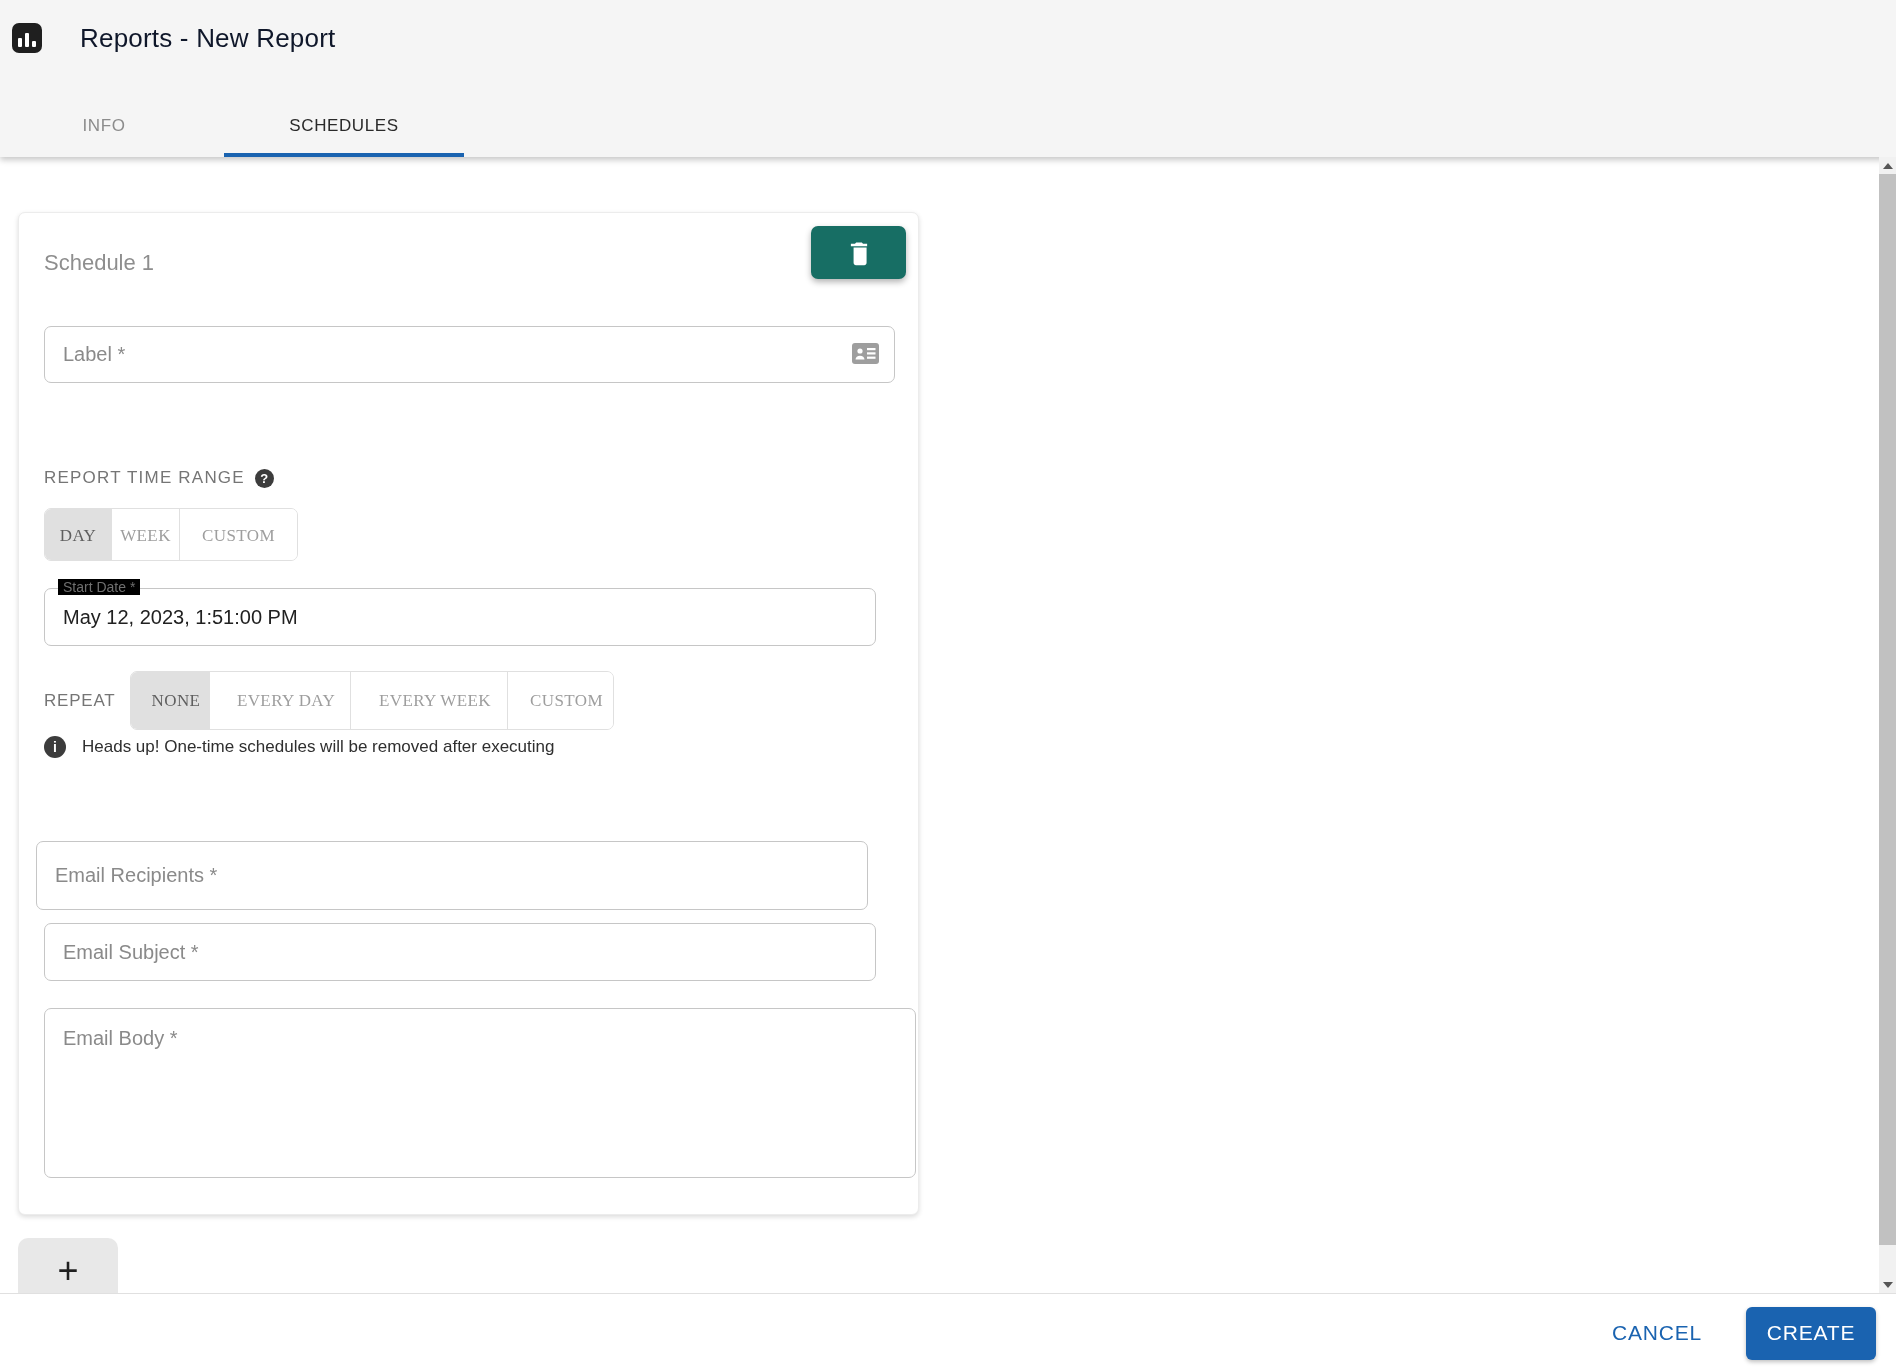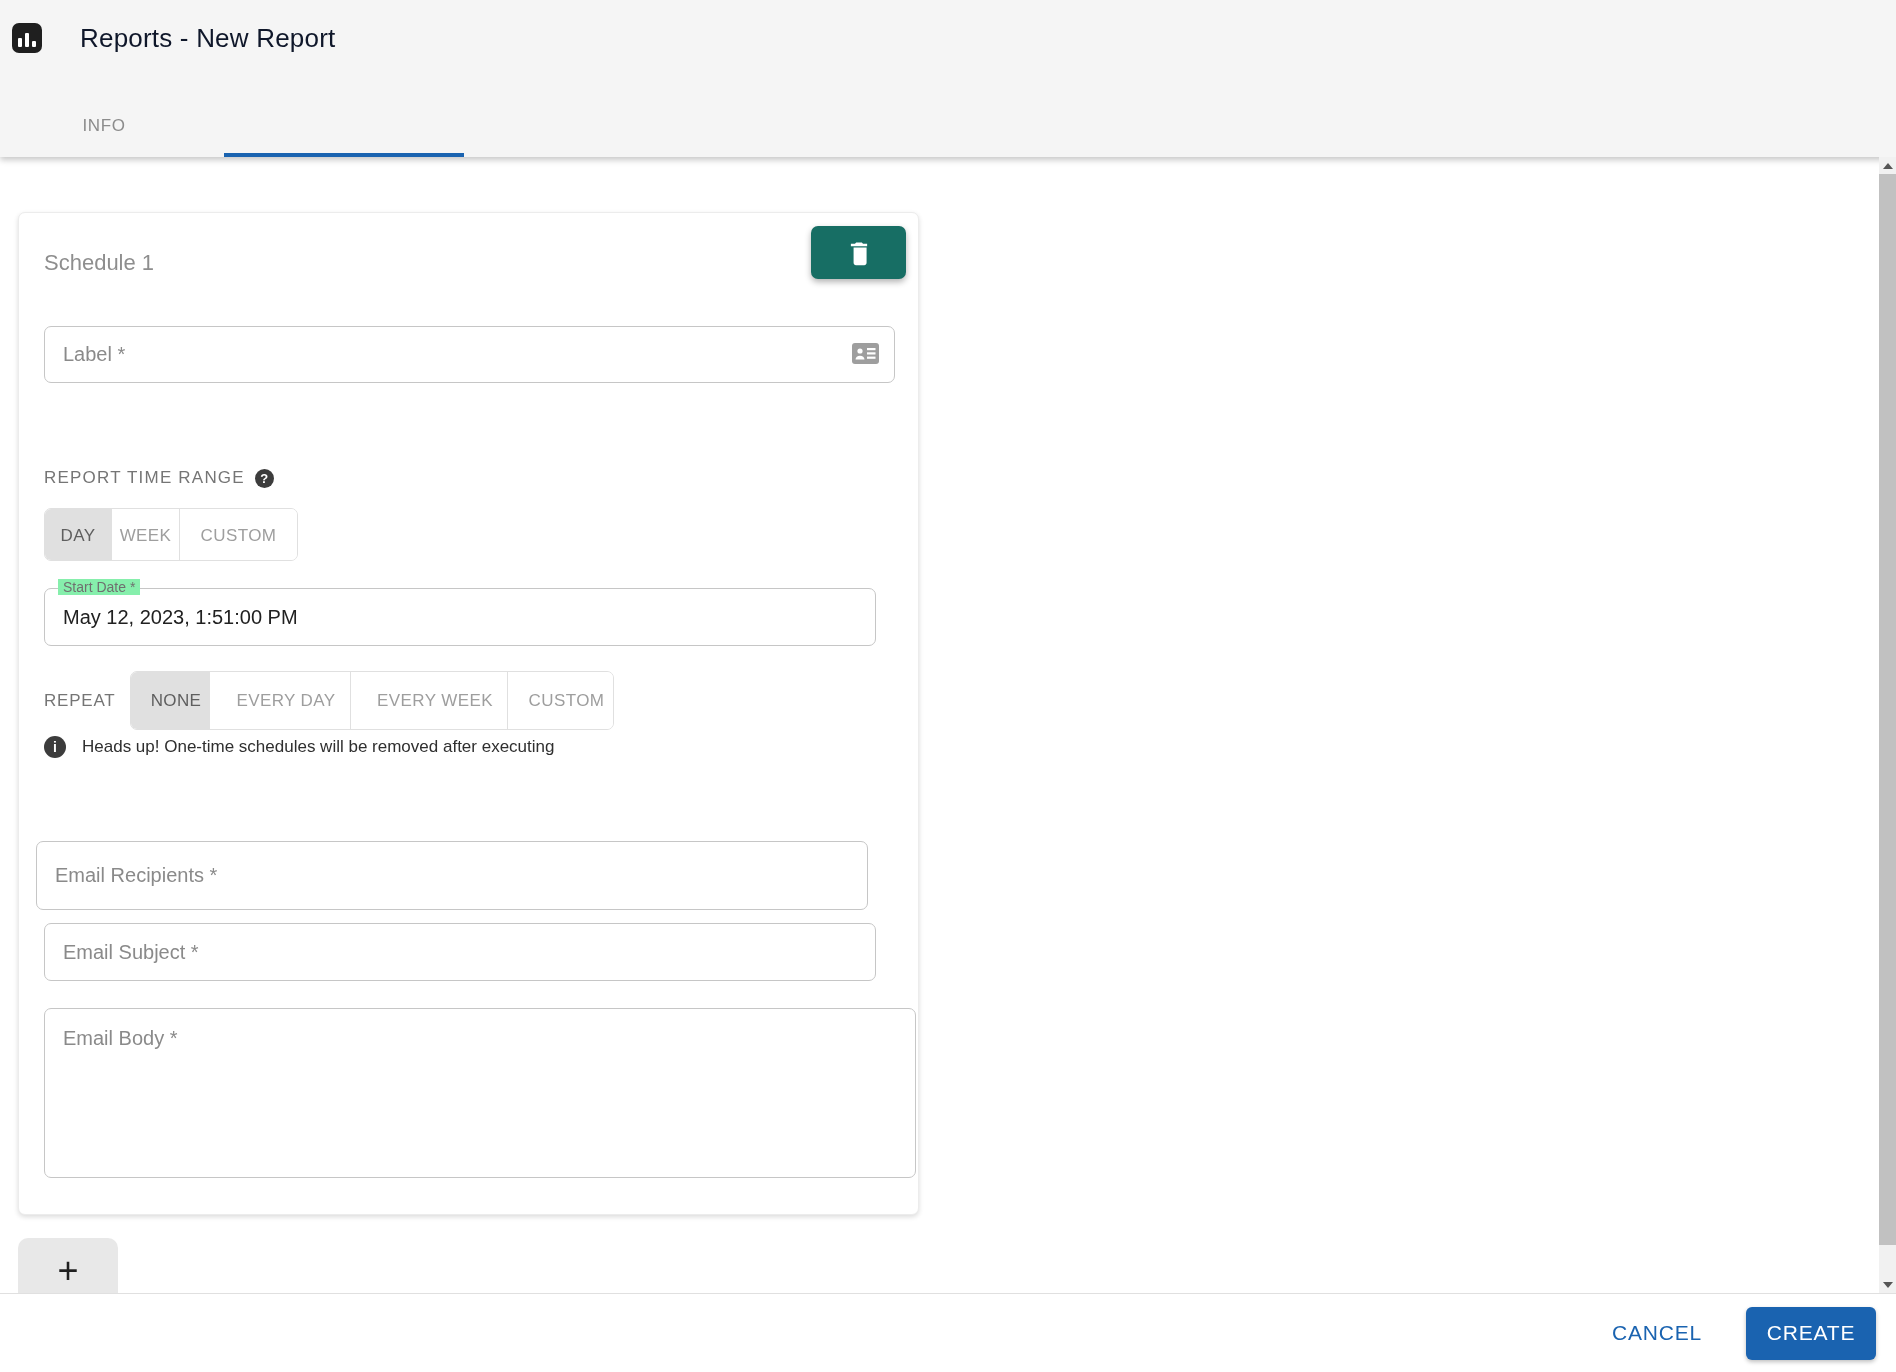--- a/index.html
+++ b/index.html
@@ -95,33 +95,33 @@
   }
 
   .toggle-group {
     display: flex; border: 1px solid #e0e0e0; border-radius: 7px;
     overflow: hidden; background: #fff; width: max-content;
   }
   .toggle-btn {
     display: flex; align-items: center; justify-content: center;
     font-size: 17px; color: #9e9e9e; letter-spacing: 0.4px;
     background: #fff; border: none; border-right: 1px solid #e0e0e0;
-    cursor: pointer; font-family: Liberation Sans, sans-serif;
+    cursor: pointer; font-family: Liberation Serif, serif;
   }
   .toggle-btn:last-child { border-right: none; }
   .toggle-btn.selected { background: #e0e0e0; color: #5f5f5f; }
 
   .time-range-toggle { position: absolute; left: 25px; top: 295px; height: 53px; }
   .time-range-toggle .toggle-btn { height: 53px; }
   .tr-day { width: 67px; } .tr-week { width: 68px; } .tr-custom { width: 117px; }
 
   .start-date-wrap { position: absolute; left: 25px; top: 375px; width: 832px; height: 58px; }
   .start-date-wrap input { width: 100%; height: 100%; }
   .notch-label {
-    position: absolute; left: 14px; top: -9px; background: #86efac;
+    position: absolute; left: 14px; top: -9px; background: #000000;
     padding: 0 5px; font-size: 14px; color: #6f6f6f;
   }
 
   .repeat-row { position: absolute; left: 25px; top: 458px; display: flex; align-items: center; }
   .repeat-label { width: 86px; font-size: 17px; color: #757575; letter-spacing: 0.8px; }
   .repeat-toggle .toggle-btn { height: 57px; padding-left: 12px; }
   .rp-none { width: 79px; } .rp-every-day { width: 141px; }
   .rp-every-week { width: 157px; } .rp-custom { width: 105px; }
 
   .notice-row {
@@ -197,20 +197,21 @@
     <div class="title-row">
       <div class="app-icon">
         <div class="bar b1"></div>
           <div class="bar b2"></div>
           <div class="bar b3"></div>
       </div>
       <div class="page-title">Reports - New Report</div>
     </div>
     <div class="tabs">
       <div class="tab tab-info">INFO</div>
+      <div class="tab tab-schedules">SCHEDULES</div>
       <div class="tab-underline"></div>
     </div>
   </div>
 
   <div class="content">
     <div class="card">
 
       <div class="card-title">Schedule 1</div>
 
       <button class="delete-btn">

